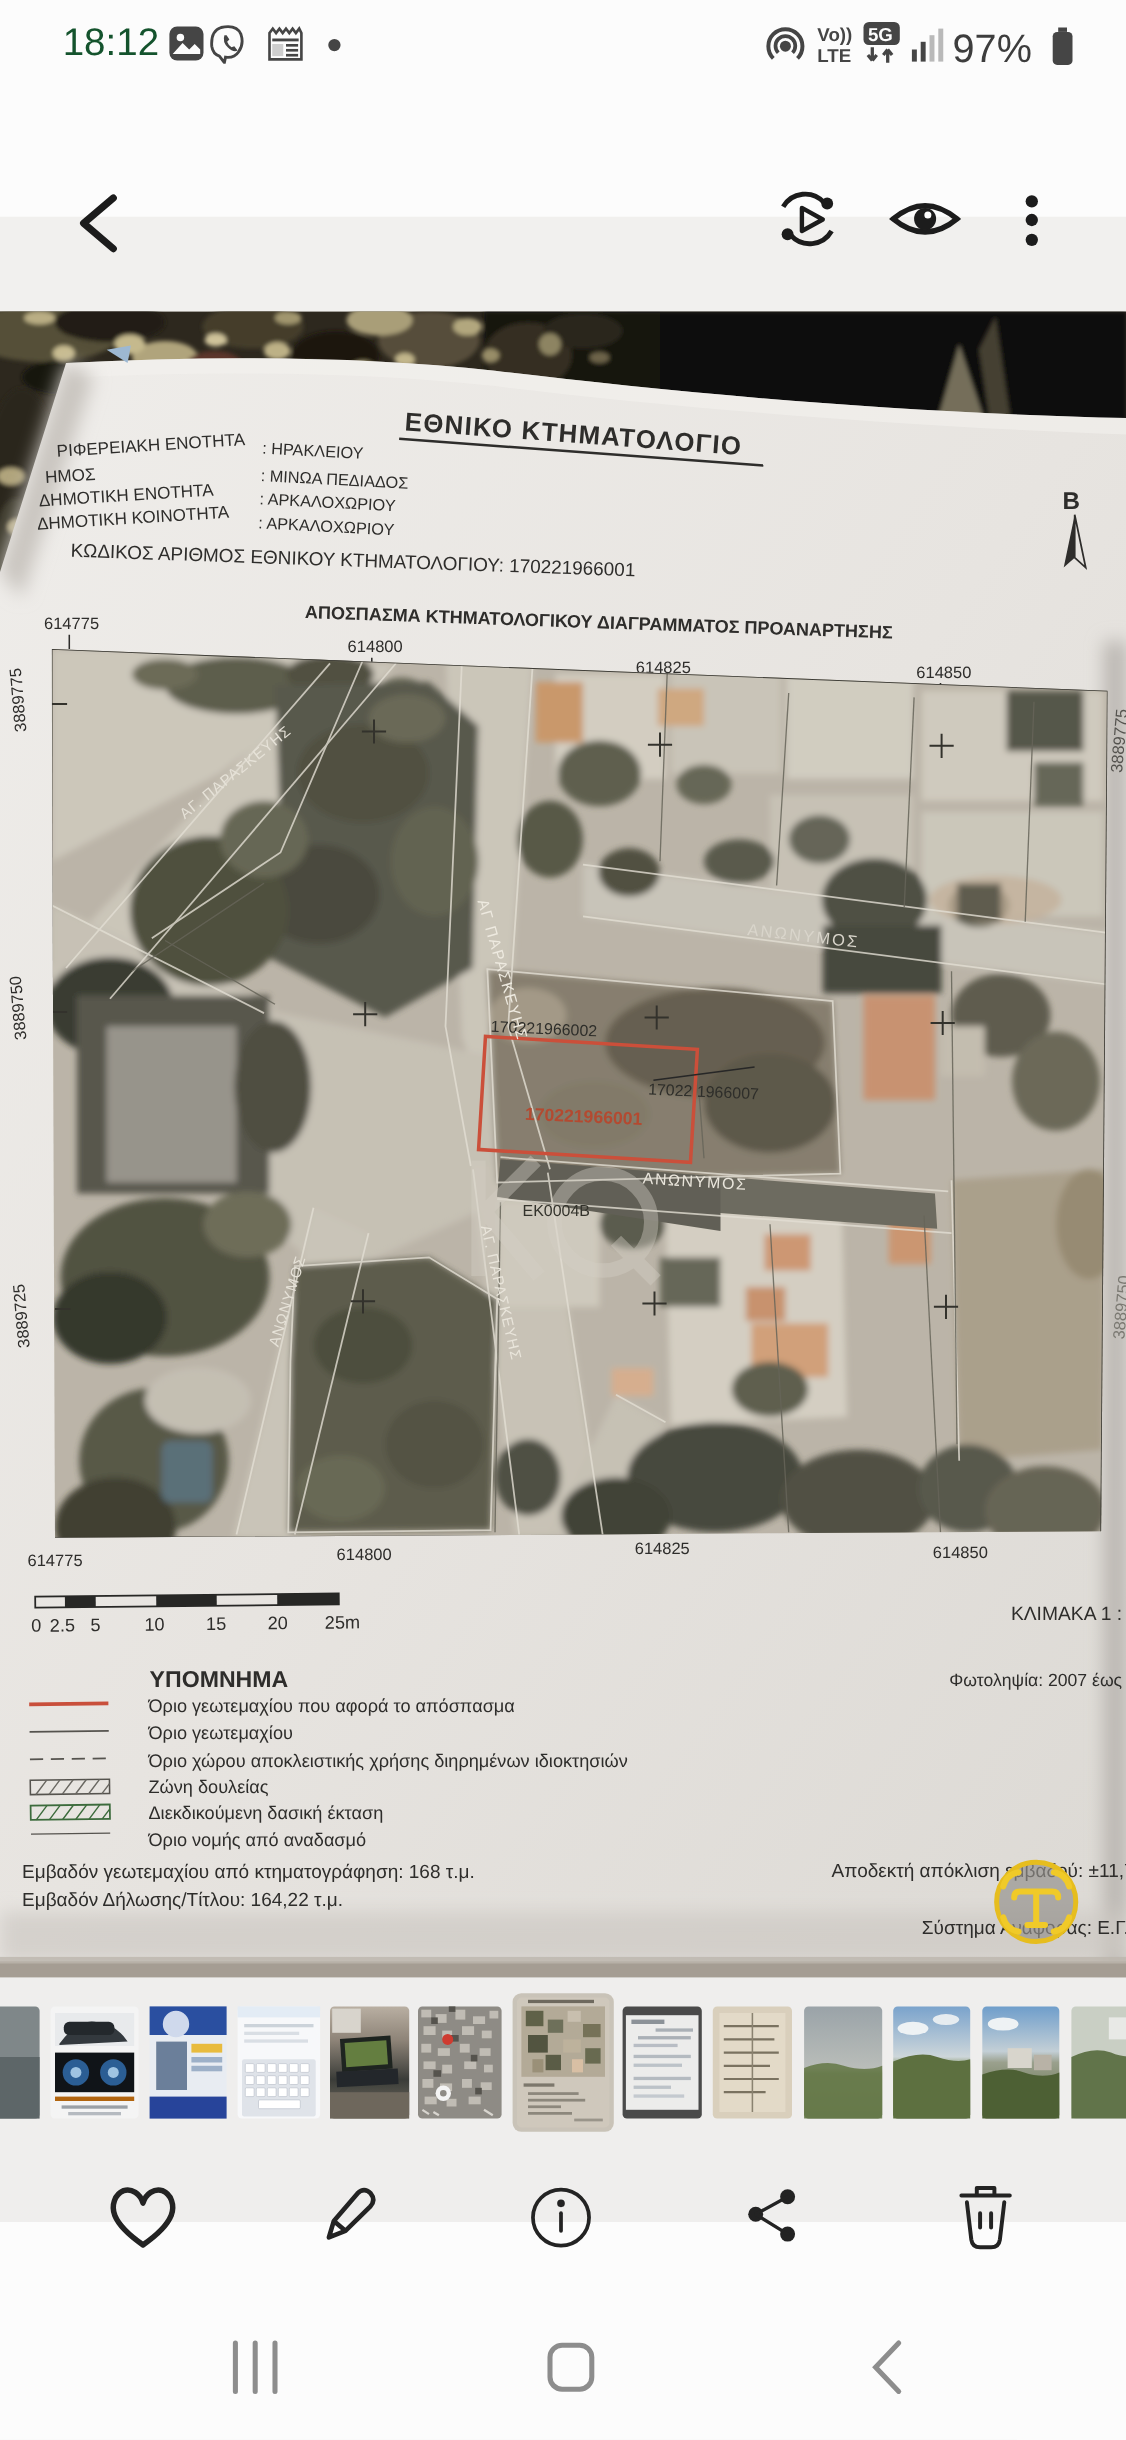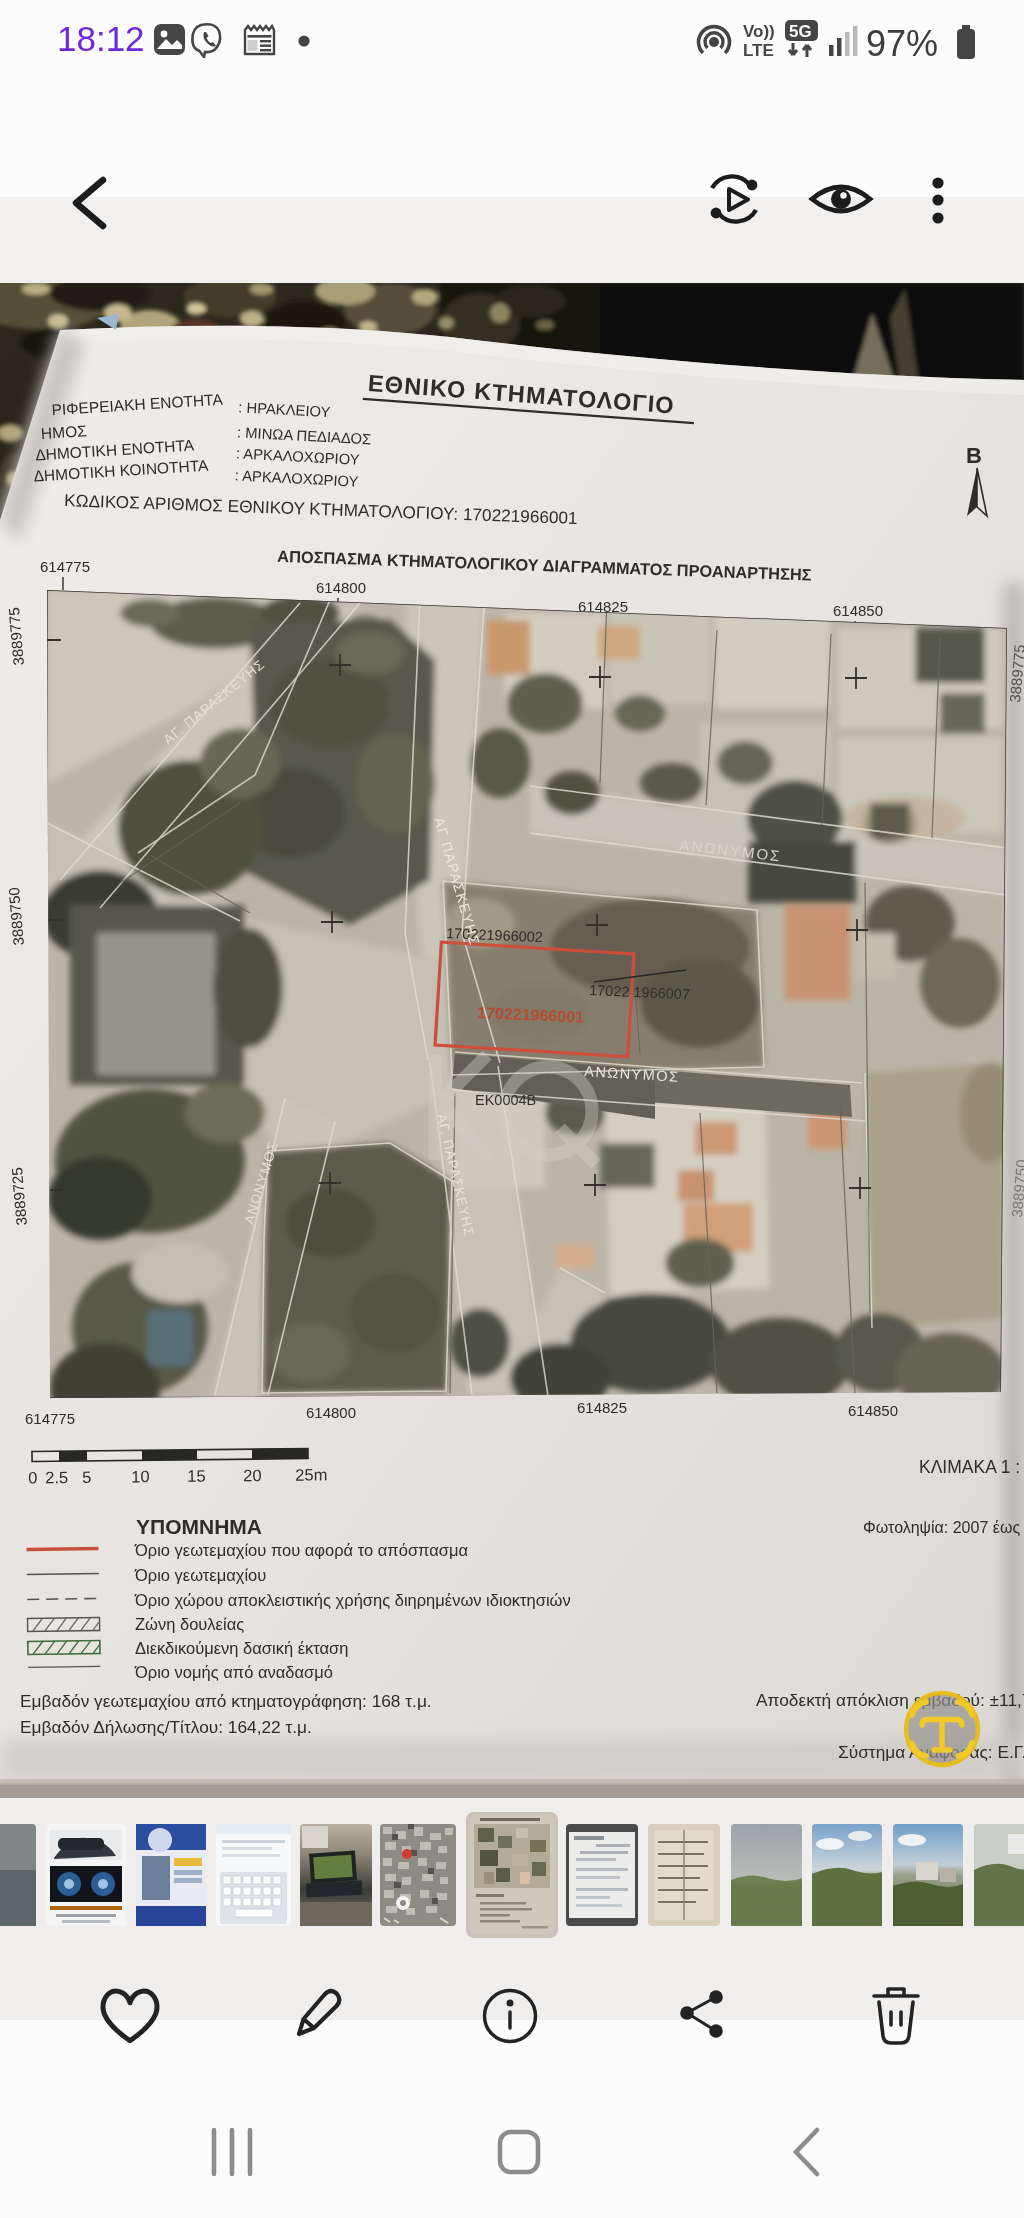--- a/index.html
+++ b/index.html
@@ -4,21 +4,21 @@
 <style>
   html,body{margin:0;padding:0;}
   body{width:1024px;height:2218px;position:relative;overflow:hidden;
        font-family:"Liberation Sans",sans-serif;background:#fcfcfc;}
   .abs{position:absolute;}
 </style>
 </head>
 <body>
 
 <div class="abs" style="left:0;top:0;width:1024px;height:197px;background:#fcfcfc;"></div>
-<div class="abs" style="left:57px;top:19px;font-size:35px;color:#6d28d9;">18:12</div>
+<div class="abs" style="left:57px;top:19px;font-size:35px;color:#14532d;">18:12</div>
 <svg class="abs" style="left:152px;top:22px;" width="170" height="36" viewBox="0 0 170 36">
 
   <rect x="2" y="2" width="31" height="31" rx="7" fill="#454545"></rect>
   <circle cx="12" cy="12" r="3.4" fill="#fcfcfc"></circle>
   <path d="M5 27 L14 17 L20 23 L25 18 L30 23 L30 27 Z" fill="#fcfcfc"></path>
 
   <path d="M49 3 q14 -3 18 6 q3 9 -2 16 q-4 6 -12 5 l-1 5 l-4.5 -6 q-6 -2 -7 -9 q-1 -14 8.5 -17 Z" fill="none" stroke="#454545" stroke-width="2.6"></path>
   <path d="M52 10 q-2 6 3 11 q5 5 9 3 l-3 -4 l-2.5 1 q-3 -2 -4 -5 l2 -2 l-2.5 -4 Z" fill="#454545"></path>
 
   <path d="M93 8 l3 -4 l3 4 l3 -4 l3 4 l3 -4 l3 4 l3 -4 l3 4 l3 -4 l2 4 v24 h-29 Z" fill="none" stroke="#454545" stroke-width="2.4"></path>

